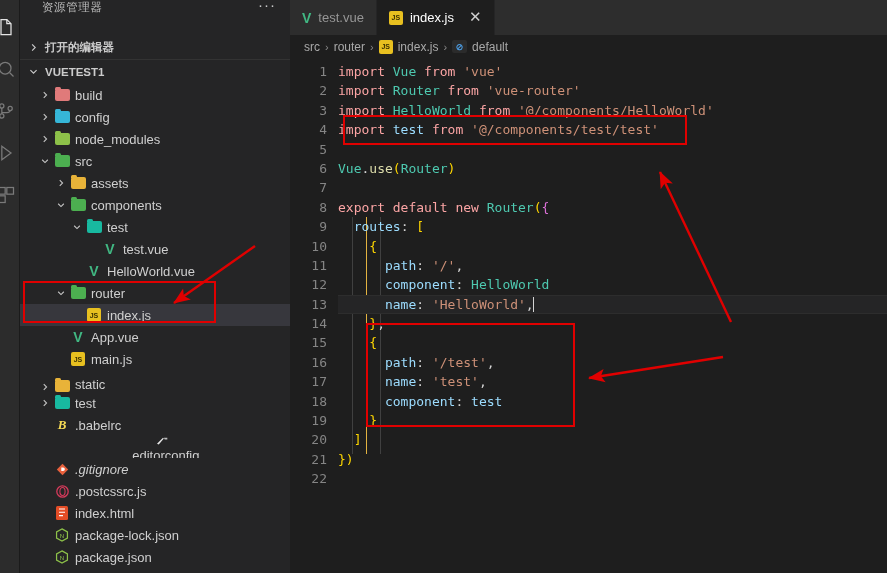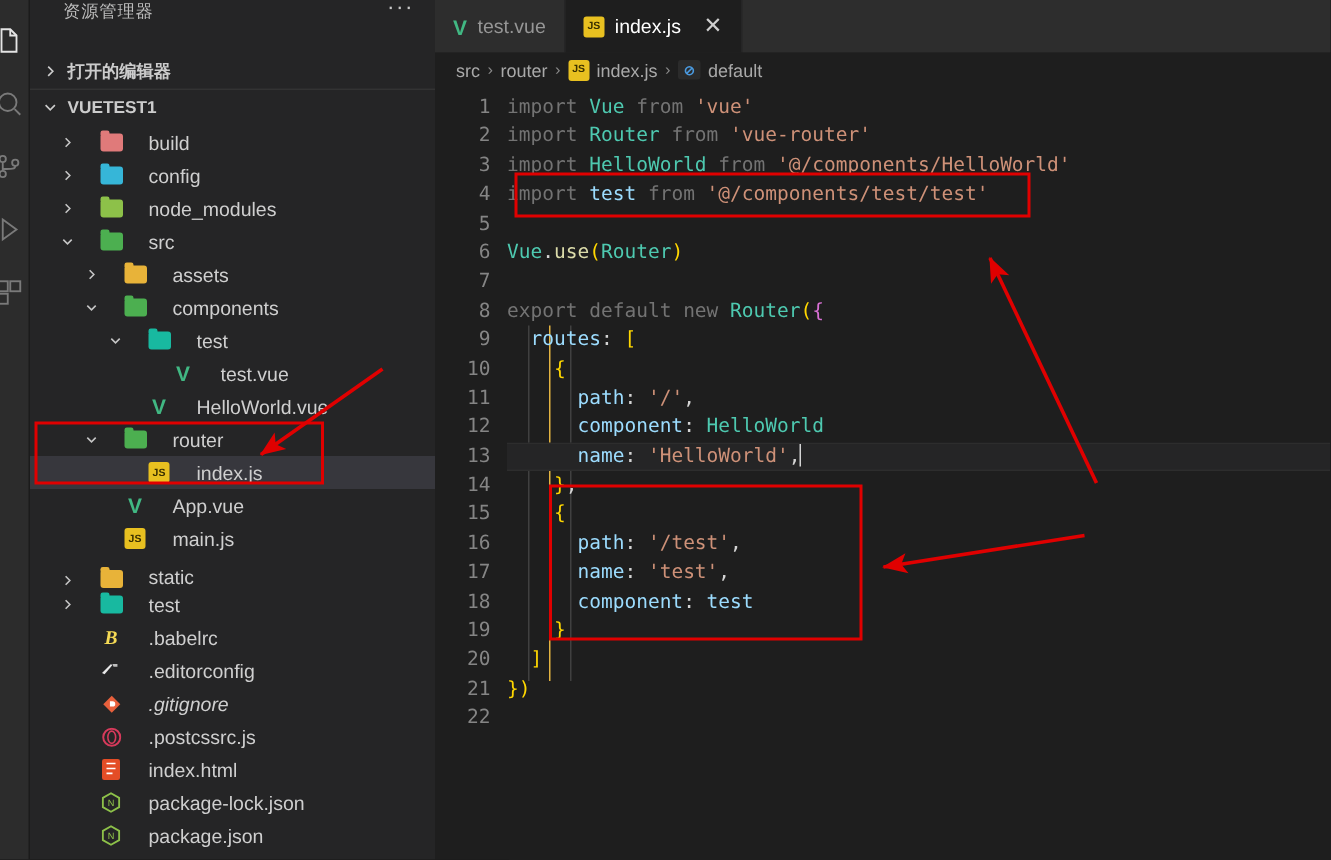--- a/index.html
+++ b/index.html
@@ -36,21 +36,21 @@
     height:24px; display:flex; align-items:center; gap:4px;
     padding-left:5px; font-size:11.5px; font-weight:bold; color:#ccc;
     border-top:1px solid #333;
   }
   .sb-section.no-top { border-top:none; }
   .chev { width:16px; height:16px; display:inline-flex; align-items:center;
           justify-content:center; color:#ccc; flex:none; }
   .tree { flex:1; overflow:hidden; padding-top:1px; }
   .row {
     height:22px; display:flex; align-items:center; font-size:13px;
-    color:#cfcfcf; white-space:nowrap; position:relative;gap:12px;
+    color:#cfcfcf; white-space:nowrap; position:relative;
   }
   .row.selected { background:#37373d; }
   .row .twisty { width:14px; flex:none; display:flex; align-items:center;
                  justify-content:center; color:#c5c5c5; }
   .row .fico { width:20px; flex:none; display:flex; align-items:center;
                justify-content:center; margin-right:3px; }
   .row .lbl { overflow:hidden; text-overflow:ellipsis; }
 
   
   .chip { width:14px; height:14px; border-radius:2px; display:flex;
@@ -89,21 +89,21 @@
   .gutter { width:48px; flex:none; padding-top:4px; text-align:right;
             padding-right:11px; }
   .gutter div { height:19.4px; line-height:19.4px; font-size:13px;
                 color:#858585; font-family:"DejaVu Sans Mono", monospace; }
   .code { flex:1; padding-top:4px; position:relative; font-size:13px;
           font-family:"DejaVu Sans Mono", monospace; }
   .code .ln { height:19.4px; line-height:19.4px; white-space:pre; position:relative; }
   .code .ln.cur { background:#252526; box-shadow:inset 0 1px 0 #2d2d2d, inset 0 -1px 0 #2d2d2d; }
 
   
-  .k   { color:#737373; }  
+  .k   { color:#fca5a5; }  
   .id  { color:#9cdcfe; }  
   .cls { color:#4ec9b0; }  
   .str { color:#ce9178; }  
   .fn  { color:#dcdcaa; }  
   .pun { color:#d4d4d4; }
   .br1 { color:#ffd700; }
   .br2 { color:#da70d6; }
 
   .iguide { position:absolute; top:0; bottom:0; width:1px; background:#404040; }
   .iguide.active { background:#e3b341; }
@@ -330,21 +330,21 @@
           </span>
           <span class="lbl">test</span>
         </div>
         <div class="row" style="padding-left: 18px;">
           <span class="twisty"></span>
           <span class="fico">
             <span style="color:#f5da55;font-size:13px;font-weight:bold;font-style:italic;font-family:'Liberation Serif',serif;">B</span>
           </span>
           <span class="lbl">.babelrc</span>
         </div>
-        <div class="row" style="padding-left: 18px;">
+        <div class="row" style="padding-left: 18px; flex-direction: column;">
           <span class="twisty"></span>
           <span class="fico">
             <svg width="14" height="12" viewBox="0 0 16 14">
               <path d="M1 9 L8 2 L9 3 L3 10z" fill="#e8e8e8"></path>
               <path d="M9 2 L13 2 L13 4 L10 4z" fill="#bdbdbd"></path>
             </svg>
           </span>
           <span class="lbl">.editorconfig</span>
         </div>
         <div class="row" style="padding-left: 18px; font-style: italic;">

